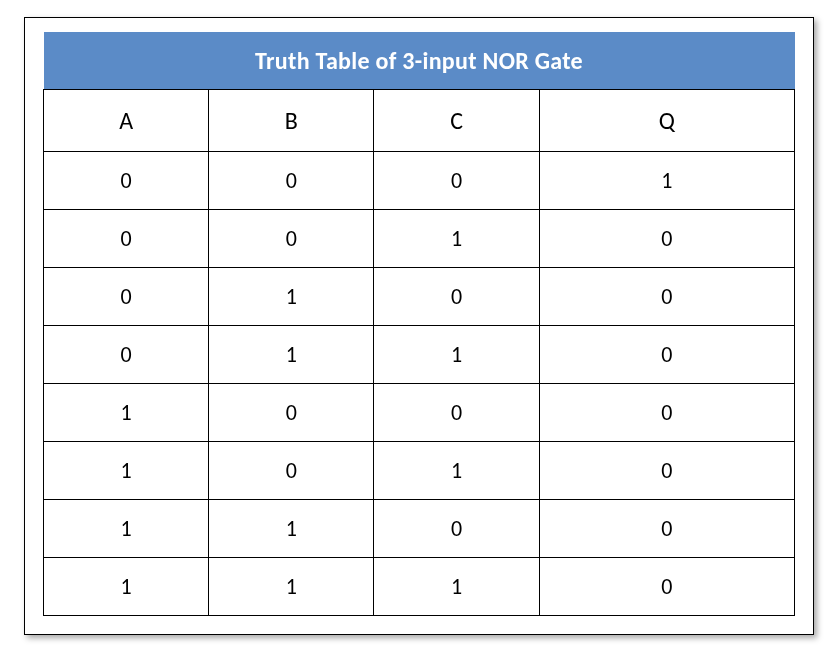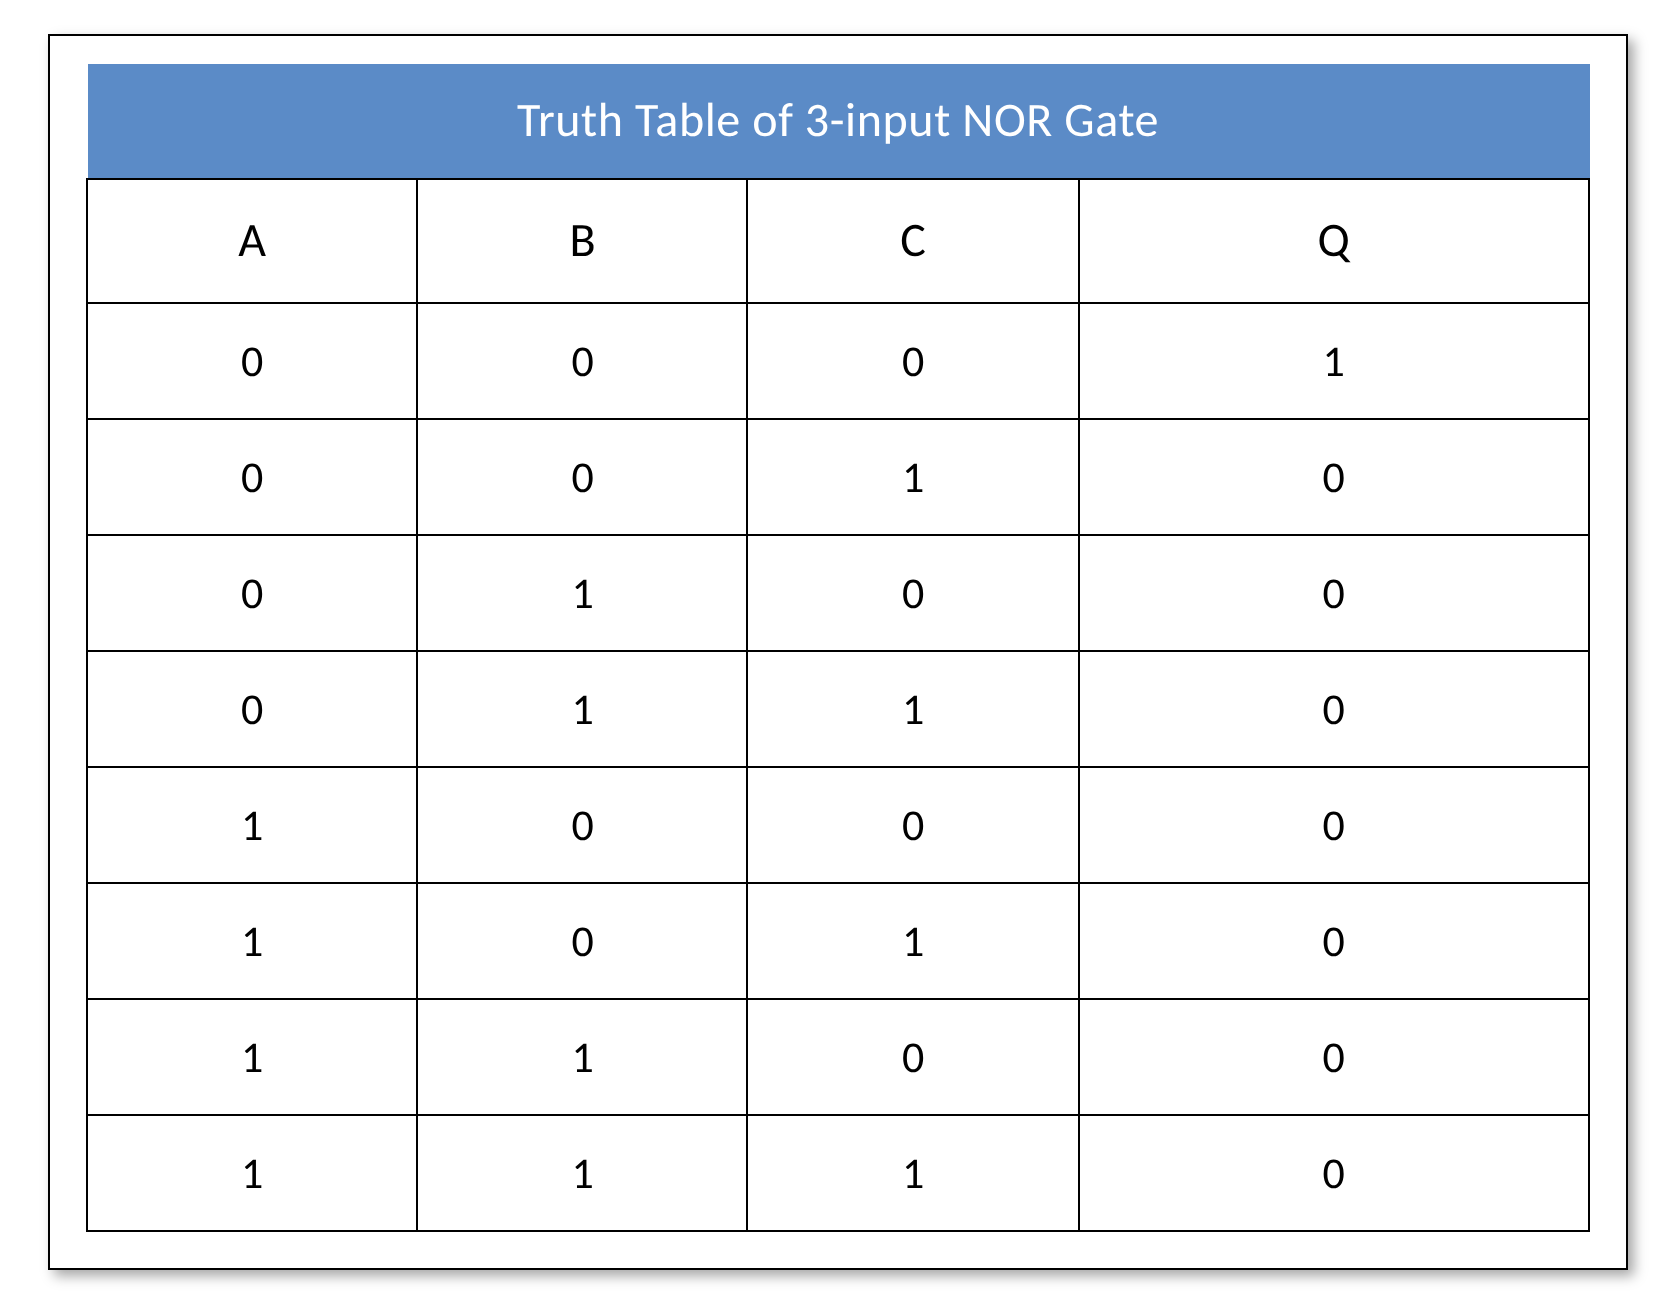--- a/index.html
+++ b/index.html
@@ -23,21 +23,21 @@
       box-shadow: 3px 3px 6px rgba(0, 0, 0, 0.35);
       padding: 14px 18px 18px 18px;
     }
     table {
       width: 100%;
       border-collapse: collapse;
     }
     th.title {
       background-color: #5b8bc7;
       color: #ffffff;
-      font-weight: 400;
+      font-weight: 700;
       font-size: 24px;
       padding: 14px 8px;
       text-align: center;
       border: none;
       letter-spacing: 0.3px;
     }
     th.col-header {
       font-weight: 400;
       font-size: 24px;
       color: #000000;

